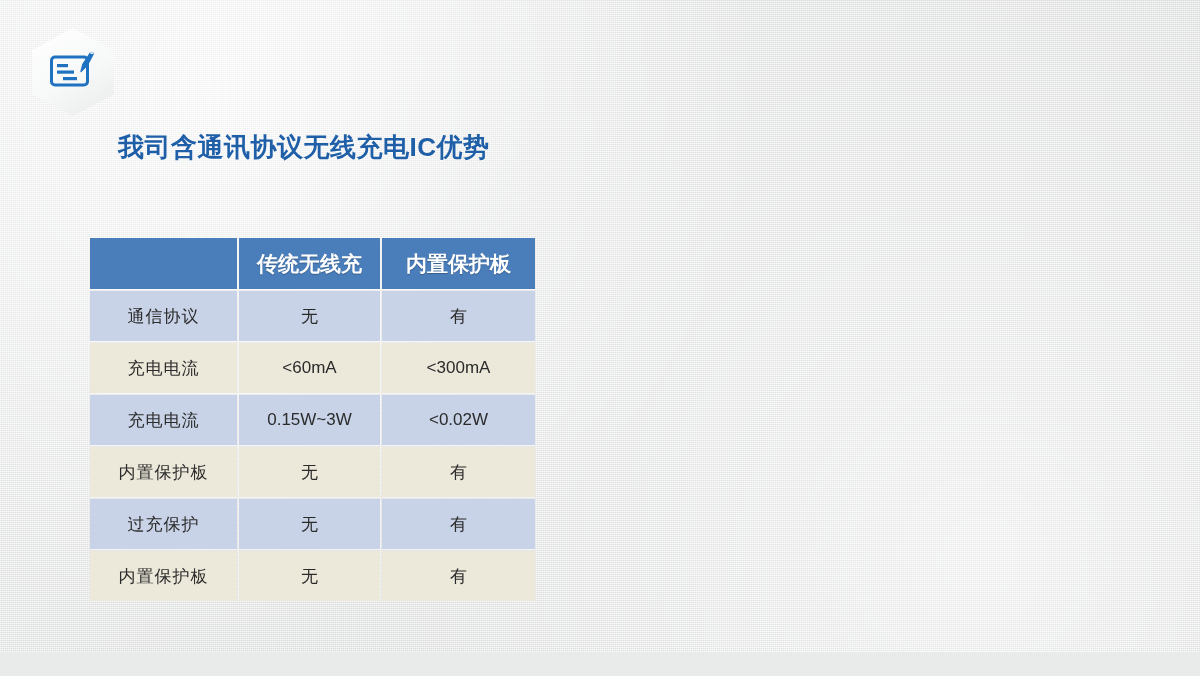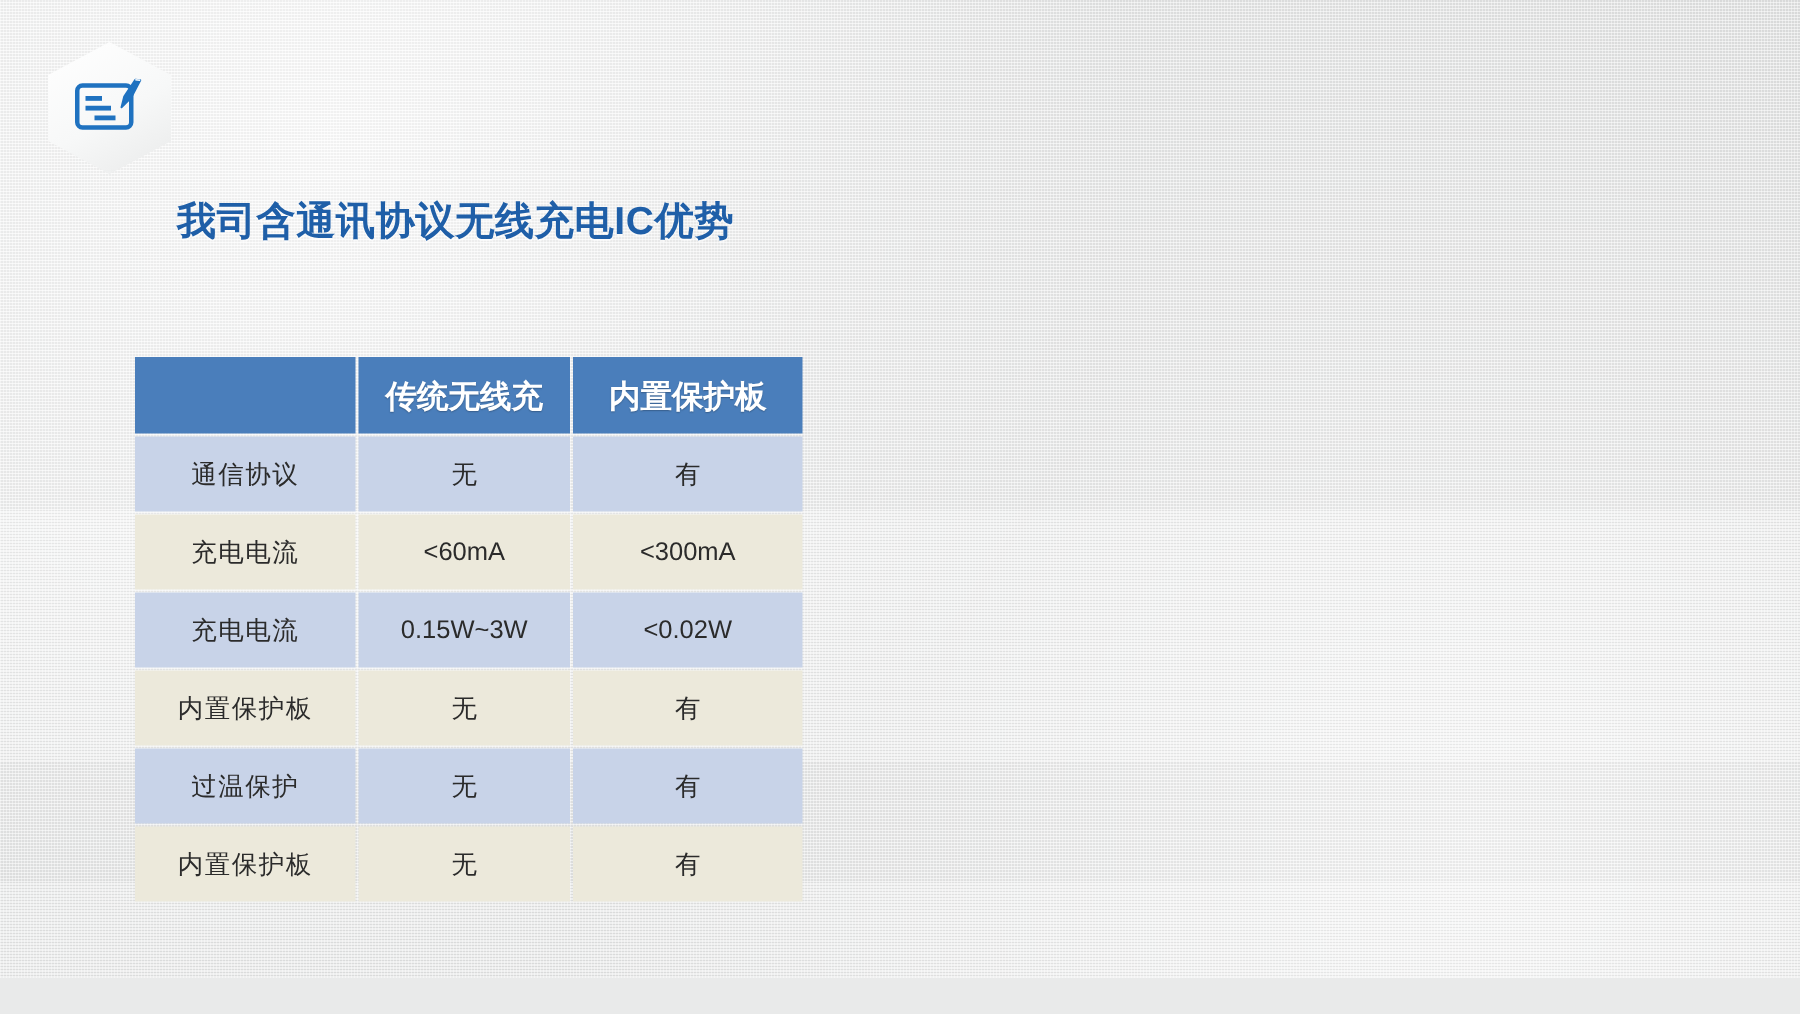--- a/index.html
+++ b/index.html
@@ -115,21 +115,21 @@
         <td class="lbl">充电电流</td>
         <td>0.15W~3W</td>
         <td>&lt;0.02W</td>
       </tr>
       <tr class="even">
         <td class="lbl">内置保护板</td>
         <td>无</td>
         <td>有</td>
       </tr>
       <tr class="odd">
-        <td class="lbl">过温保护</td>
+        <td class="lbl">过充保护</td>
         <td>无</td>
         <td>有</td>
       </tr>
       <tr class="even">
         <td class="lbl">内置保护板</td>
         <td>无</td>
         <td>有</td>
       </tr>
 
     </tbody>

